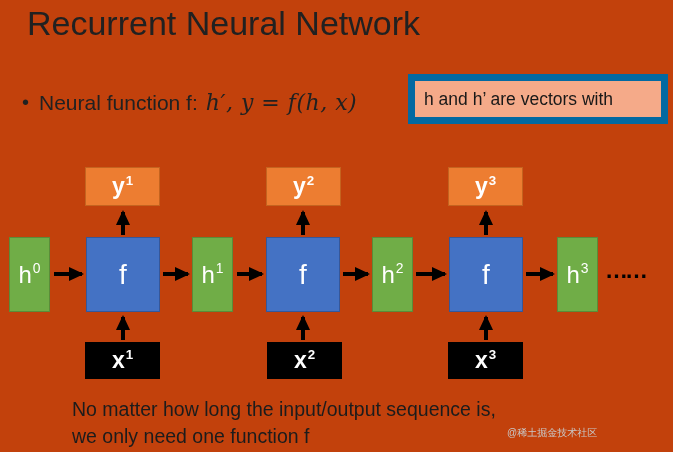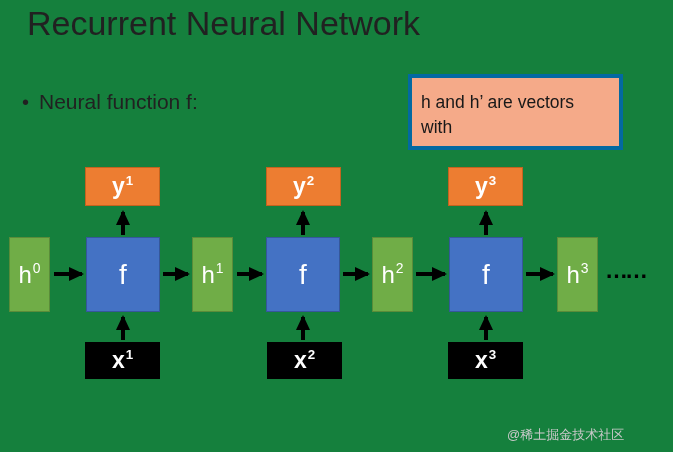--- a/index.html
+++ b/index.html
@@ -1,21 +1,21 @@
 <!DOCTYPE html>
 <html><head>
 <meta charset="utf-8">
 <style>
   * { margin: 0; padding: 0; box-sizing: border-box; }
   html, body { background: #ffffff; }
   .slide {
     position: relative;
     width: 673px;
     height: 452px;
-    background: #15803d;
+    background: #c2410c;
     overflow: hidden;
     font-family: "Liberation Sans", sans-serif;
     color: #212121;
   }
   .title {
     position: absolute;
     left: 27px;
     top: 4px;
     font-size: 34px;
     font-weight: 400;
@@ -37,24 +37,24 @@
     font-family: "DejaVu Serif", serif;
     font-style: italic;
     font-size: 22px;
     margin-left: 8px;
     letter-spacing: 0.5px;
   }
   .callout {
     position: absolute;
     left: 408px;
     top: 74px;
-    width: 215px;
+    width: 260px;
     background: #F5AA89;
-    border: 4px solid #0369a1;
-    padding: 12px 9px 5px 9px;
+    border: 7px solid #0369a1;
+    padding: 6px 9px 5px 9px;
     font-size: 17.5px;
     line-height: 1.45;
     color: #181818;
   }
   .node {
     position: absolute;
     display: flex;
     align-items: center;
     justify-content: center;
     color: #ffffff;
@@ -81,35 +81,36 @@
     top: 396px;
     font-size: 19.5px;
     line-height: 27px;
     color: #1c1c1c;
     white-space: nowrap;
   }
   .watermark {
     position: absolute;
     left: 507px;
     top: 426px;
-    font-size: 13px;
+    font-size: 10px;
     color: #c9c9c9;
     white-space: nowrap;
   }
 </style>
 </head>
 <body>
 
 <div class="slide">
 
   <div class="title">Recurrent Neural Network</div>
 
   <div class="bullet-line">
     <span class="bullet-marker">•</span>
     <span class="bullet-prefix">Neural function f:</span>
+    <span class="bullet-math">h′, y = f(h, x)</span>
   </div>
 
   <div class="callout">
     <div>h and h’ are vectors with</div>
   </div>
 
   <svg class="arrows" width="673" height="452">
     <defs>
       <marker id="ah" markerUnits="userSpaceOnUse" markerWidth="15" markerHeight="14" refX="13" refY="7" orient="auto">
         <polygon points="0,0 15,7 0,14" fill="#000000"></polygon>
@@ -180,16 +181,20 @@
     <span>x</span>
       <span class="sup">2</span>
   </div>
   <div class="node xbox" style="left:448px">
     <span>x</span>
       <span class="sup">3</span>
   </div>
 
   <div class="ellipsis">……</div>
 
+  <div class="footer">
+    <div>No matter how long the input/output sequence is,</div>
+    <div>we only need one function f</div>
+  </div>
 
   <div class="watermark">@稀土掘金技术社区</div>
 
 </div>
 
 </body></html>

